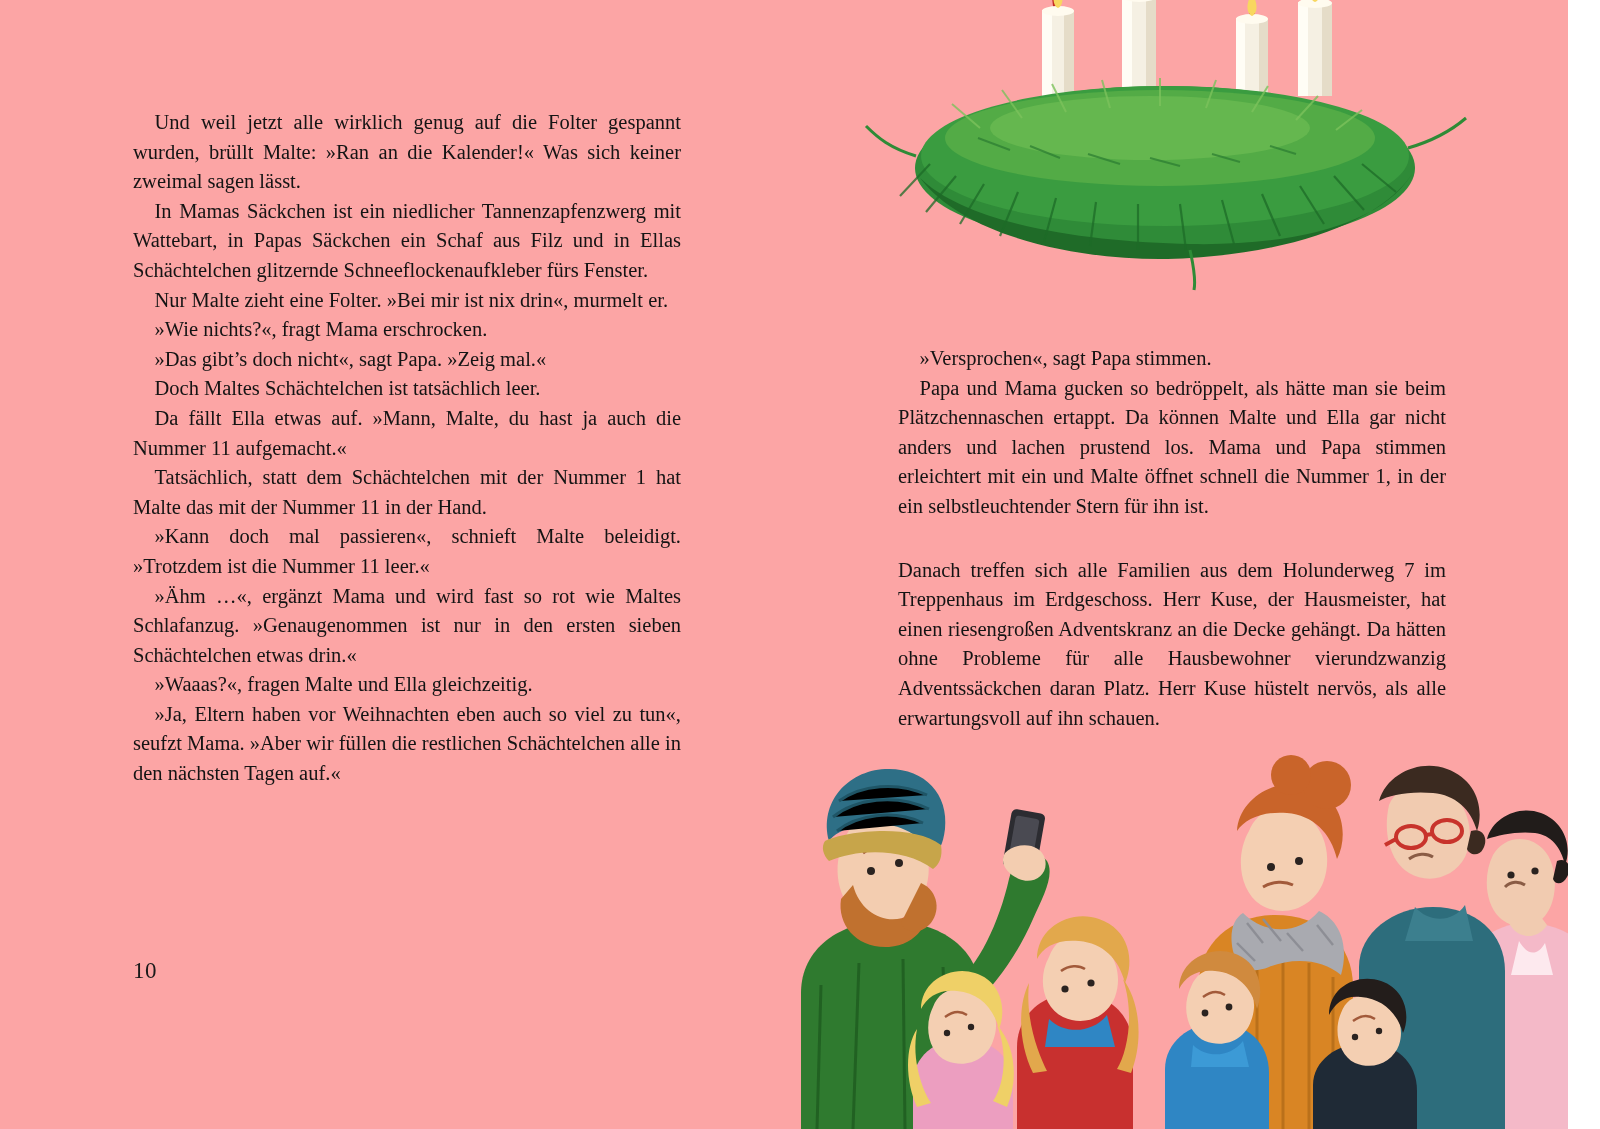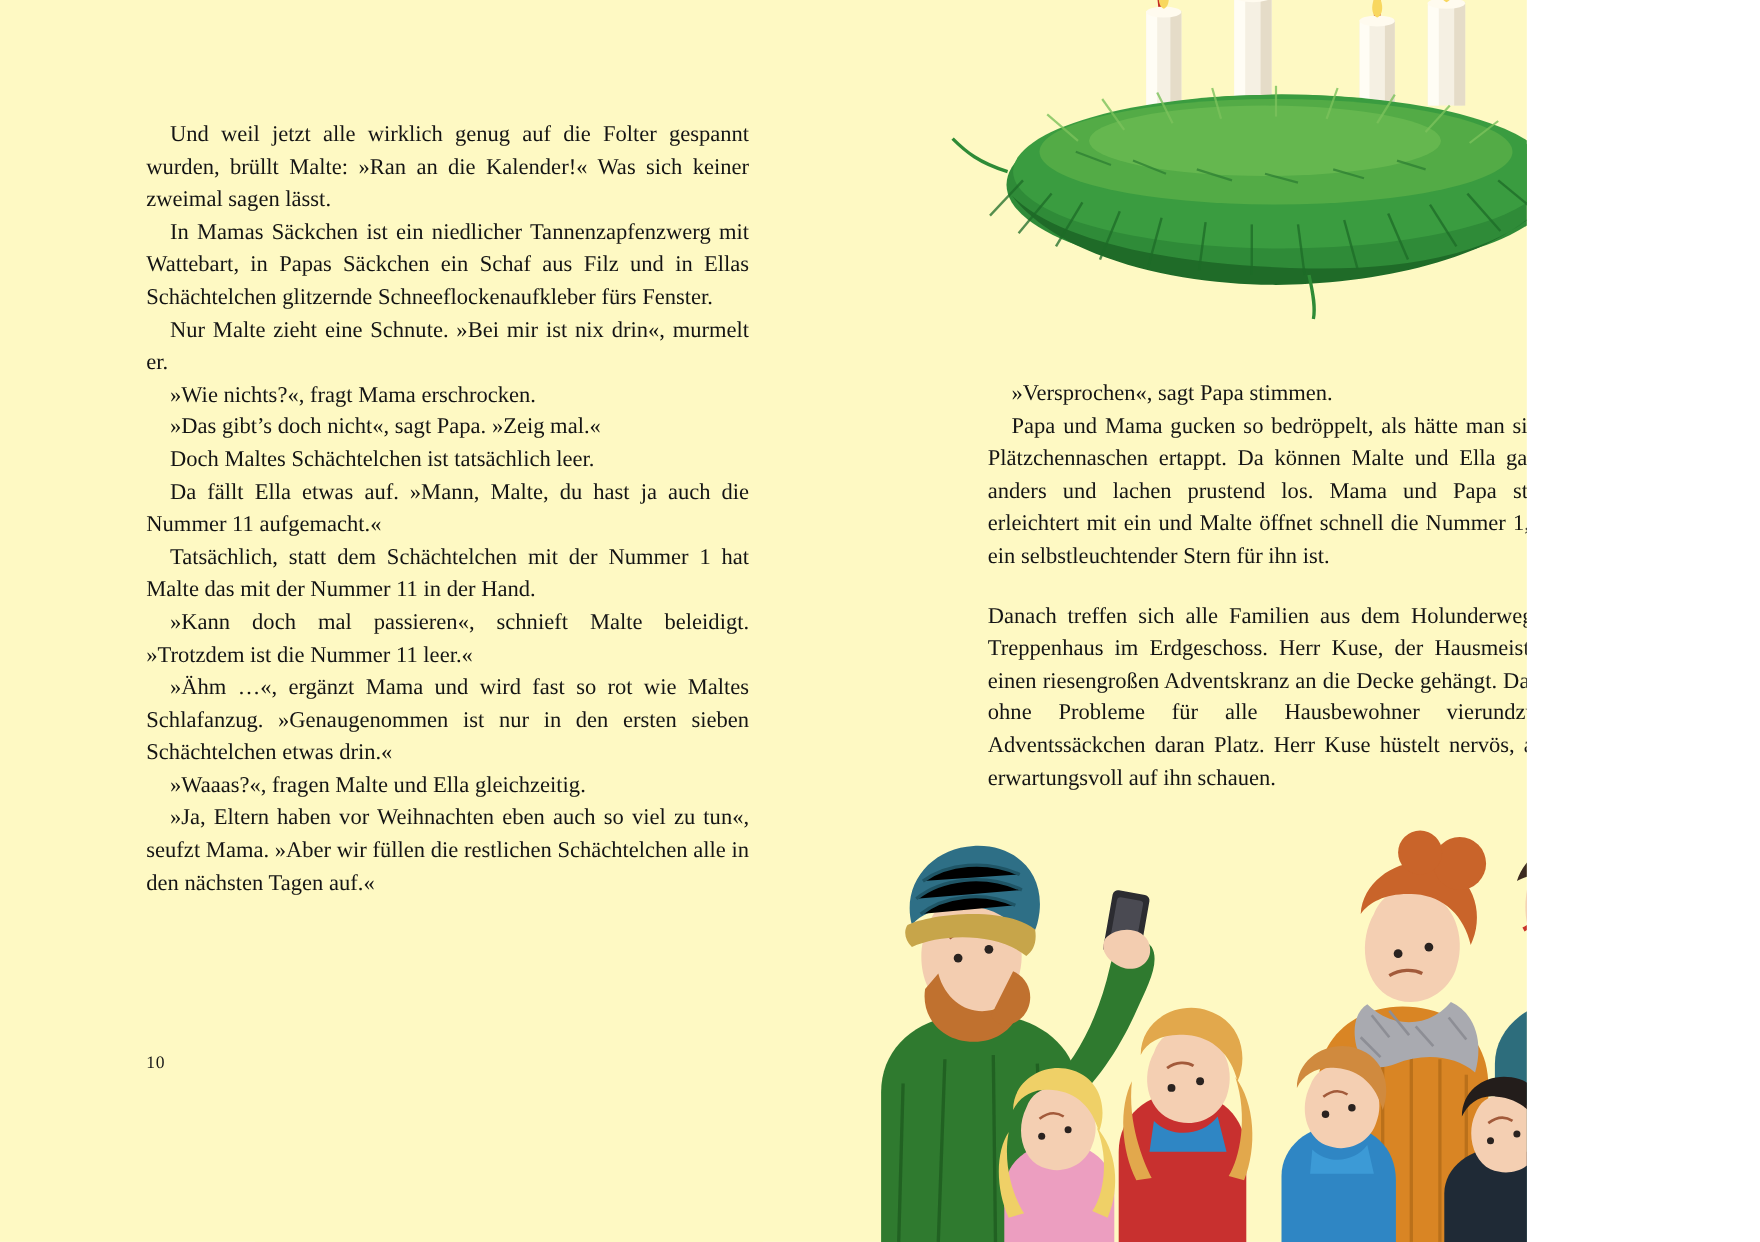--- a/index.html
+++ b/index.html
@@ -3,23 +3,23 @@
 <meta charset="utf-8">
 <title>Buchseite</title>
 <style>
   html, body {
     margin: 0;
     padding: 0;
     background: #ffffff;
   }
   #page {
     position: relative;
-    width: 1388px;
+    width: 1568px;
     height: 1129px;
-    background: #fef9c3;
+    background: #fca5a5;
     overflow: hidden;
     font-family: "Liberation Serif", serif;
     color: #1a1a1a;
   }
 
   
   .column {
     position: absolute;
     font-size: 20.5px;
     line-height: 29.6px;
@@ -39,28 +39,28 @@
   }
   .para {
     margin: 0;
     text-indent: 1.05em;
     hyphens: manual;
   }
   .para.noindent {
     text-indent: 0;
   }
   .para-gap {
-    margin-top: 24px;
+    margin-top: 34px;
   }
 
   .page-number {
     position: absolute;
     left: 133px;
     top: 958px;
-    font-size: 16px;
+    font-size: 23px;
     color: #1a1a1a;
     letter-spacing: 0.5px;
   }
 
   
   #wreath-illustration {
     position: absolute;
     left: 860px;
     top: -12px;
     width: 620px;
@@ -165,21 +165,21 @@
           <path d="M548 160 C576 152 592 142 606 130"></path>
           <path d="M330 262 C334 280 336 292 334 302"></path>
         </g>
       </g>
     </svg>
   </div>
 
   <div id="left-column" class="column">
     <p class="para">Und weil jetzt alle wirklich genug auf die Folter gespannt wurden, brüllt Malte: »Ran an die Kalender!« Was sich keiner zweimal sagen lässt.</p>
     <p class="para">In Mamas Säckchen ist ein niedlicher Tannenzapfenzwerg mit Wattebart, in Papas Säckchen ein Schaf aus Filz und in Ellas Schächtelchen glitzernde Schneeflockenaufkleber fürs Fenster.</p>
-    <p class="para">Nur Malte zieht eine Schnute. »Bei mir ist nix drin«, murmelt er.</p>
+    <p class="para">Nur Malte zieht eine Folter. »Bei mir ist nix drin«, murmelt er.</p>
     <p class="para">»Wie nichts?«, fragt Mama erschrocken.</p>
     <p class="para">»Das gibt’s doch nicht«, sagt Papa. »Zeig mal.«</p>
     <p class="para">Doch Maltes Schächtelchen ist tatsächlich leer.</p>
     <p class="para">Da fällt Ella etwas auf. »Mann, Malte, du hast ja auch die Nummer 11 aufgemacht.«</p>
     <p class="para">Tatsächlich, statt dem Schächtelchen mit der Nummer 1 hat Malte das mit der Nummer 11 in der Hand.</p>
     <p class="para">»Kann doch mal passieren«, schnieft Malte beleidigt. »Trotzdem ist die Nummer 11 leer.«</p>
     <p class="para">»Ähm …«, ergänzt Mama und wird fast so rot wie Maltes Schlafanzug. »Genaugenommen ist nur in den ersten sieben Schächtelchen etwas drin.«</p>
     <p class="para">»Waaas?«, fragen Malte und Ella gleichzeitig.</p>
     <p class="para">»Ja, Eltern haben vor Weihnachten eben auch so viel zu tun«, seufzt Mama. »Aber wir füllen die restlichen Schächtelchen alle in den nächsten Tagen auf.«</p>
   </div>

